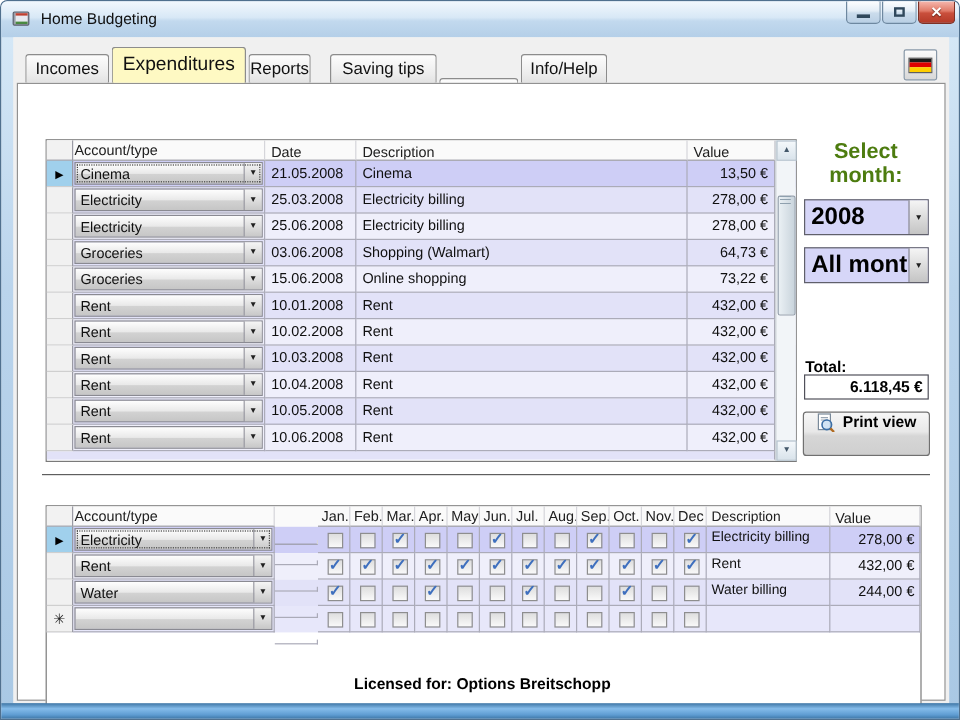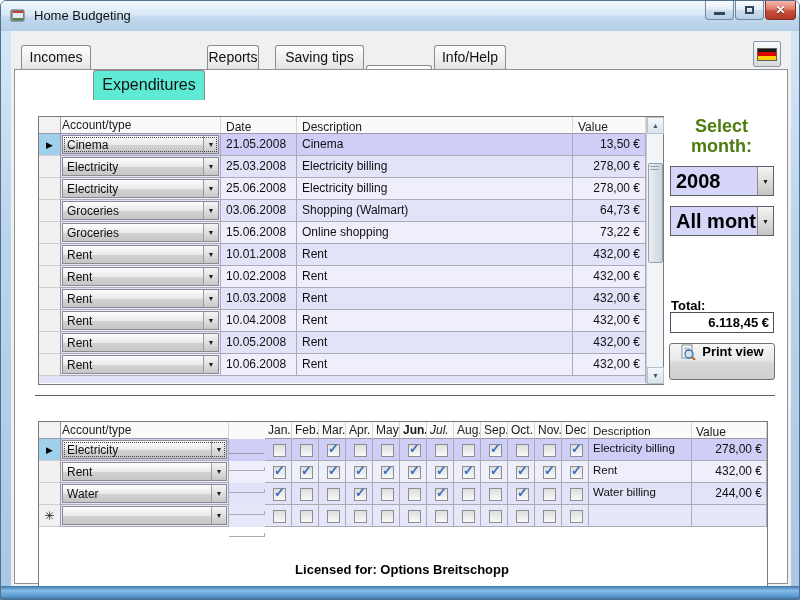--- a/index.html
+++ b/index.html
@@ -15,21 +15,21 @@
   #btn-max { left:734px; width:29px; }
   #btn-close { left:764px; width:31px; background:linear-gradient(180deg,#F6B8AE 0%,#E07A68 45%,#C94F3C 55%,#B43A28 100%); border-color:#7E3024; }
   #btn-min .bar { width:11px; height:3px; background:#30485C; margin-top:6px; }
   #btn-max .box { width:9px; height:8px; border:2px solid #30485C; background:transparent; }
   #btn-close .x { color:#fff; font-size:12px; font-weight:bold; text-shadow:0 1px 1px #5A1A10; }
 
   
   #content { position:absolute; left:10px; top:30px; width:780px; height:555px; background:#F0F0F0; }
   #tabpage { position:absolute; left:3px; top:38px; width:774px; height:515px; background:#FFFFFF; border:1px solid #919191; }
   .tab { position:absolute; background:linear-gradient(180deg,#FDFDFD,#ECECEC 70%,#E2E2E2); border:1px solid #8C8C8C; border-bottom:none; border-radius:3px 3px 0 0; display:flex; align-items:flex-end; justify-content:center; font-size:14px; color:#111; padding-bottom:4px; }
-  .tab.active { background:#5eead4; z-index:5; font-size:16px; height:30px !important; top:8px !important; padding-bottom:6px;margin-top:31px; }
+  .tab.active { background:#fef9c3; z-index:5; font-size:16px; height:30px !important; top:8px !important; padding-bottom:6px; }
   #tab-0 { left:10px;  top:14px; width:70px;  height:24px; }
   #tab-1 { left:82px;  width:112px; }
   #tab-2 { left:196px; top:14px; width:52px;  height:24px; }
   #tab-3 { left:264px; top:14px; width:89px;  height:24px; }
   #tab-4 { left:355px; top:14px; width:66px;  height:24px;margin-top:20px; }
   #tab-5 { left:423px; top:14px; width:72px;  height:24px; }
 
   #flag-btn { position:absolute; left:742px; top:10px; width:28px; height:26px; border:1px solid #8898A8; border-radius:2px; background:linear-gradient(180deg,#FBFBFB,#D8D8D8); display:flex; align-items:center; justify-content:center; }
   #flag { width:20px; height:13px; border:1px solid #606060; display:flex; flex-direction:column; }
   #flag .f1 { flex:1; background:#1A1A1A; } #flag .f2 { flex:1; background:#DD0000; } #flag .f3 { flex:1; background:#FFCE00; }
@@ -314,22 +314,22 @@
         <div class="hrow" id="rec-header">
           <div class="hcell rh r-rh"></div>
           <div class="hcell r-acc">Account/type</div>
           <div class="hcell r-day">Day</div>
 
           <div class="hcell r-mon" style="padding-left: 3px;">Jan.</div>
             <div class="hcell r-mon" style="padding-left: 3px;">Feb.</div>
             <div class="hcell r-mon" style="padding-left: 3px;">Mar.</div>
             <div class="hcell r-mon" style="padding-left: 3px;">Apr.</div>
             <div class="hcell r-mon" style="padding-left: 3px;">May</div>
-            <div class="hcell r-mon" style="padding-left: 3px; font-weight: bold;">Jun.</div>
-            <div class="hcell r-mon" style="padding-left: 3px; font-style: italic;">Jul.</div>
+            <div class="hcell r-mon" style="padding-left: 3px;">Jun.</div>
+            <div class="hcell r-mon" style="padding-left: 3px;">Jul.</div>
             <div class="hcell r-mon" style="padding-left: 3px;">Aug.</div>
             <div class="hcell r-mon" style="padding-left: 3px;">Sep.</div>
             <div class="hcell r-mon" style="padding-left: 3px;">Oct.</div>
             <div class="hcell r-mon" style="padding-left: 3px;">Nov.</div>
             <div class="hcell r-mon" style="padding-left: 3px;">Dec</div>
             <div class="hcell r-desc">Description</div>
           <div class="hcell r-val" style="padding-left:4px;text-align:left;">Value</div>
         </div>
         <div id="rec-rows">
             <div class="grid-row sel">

